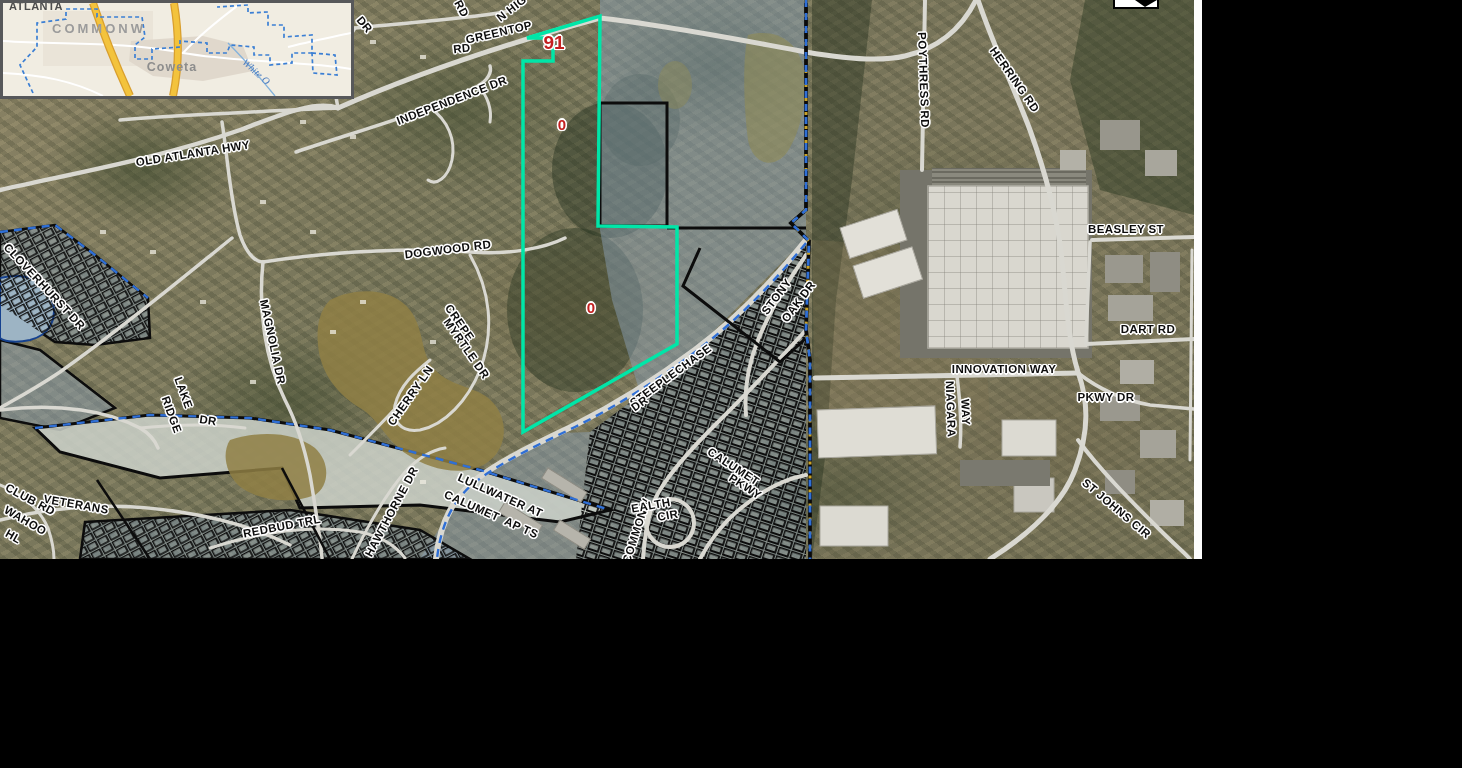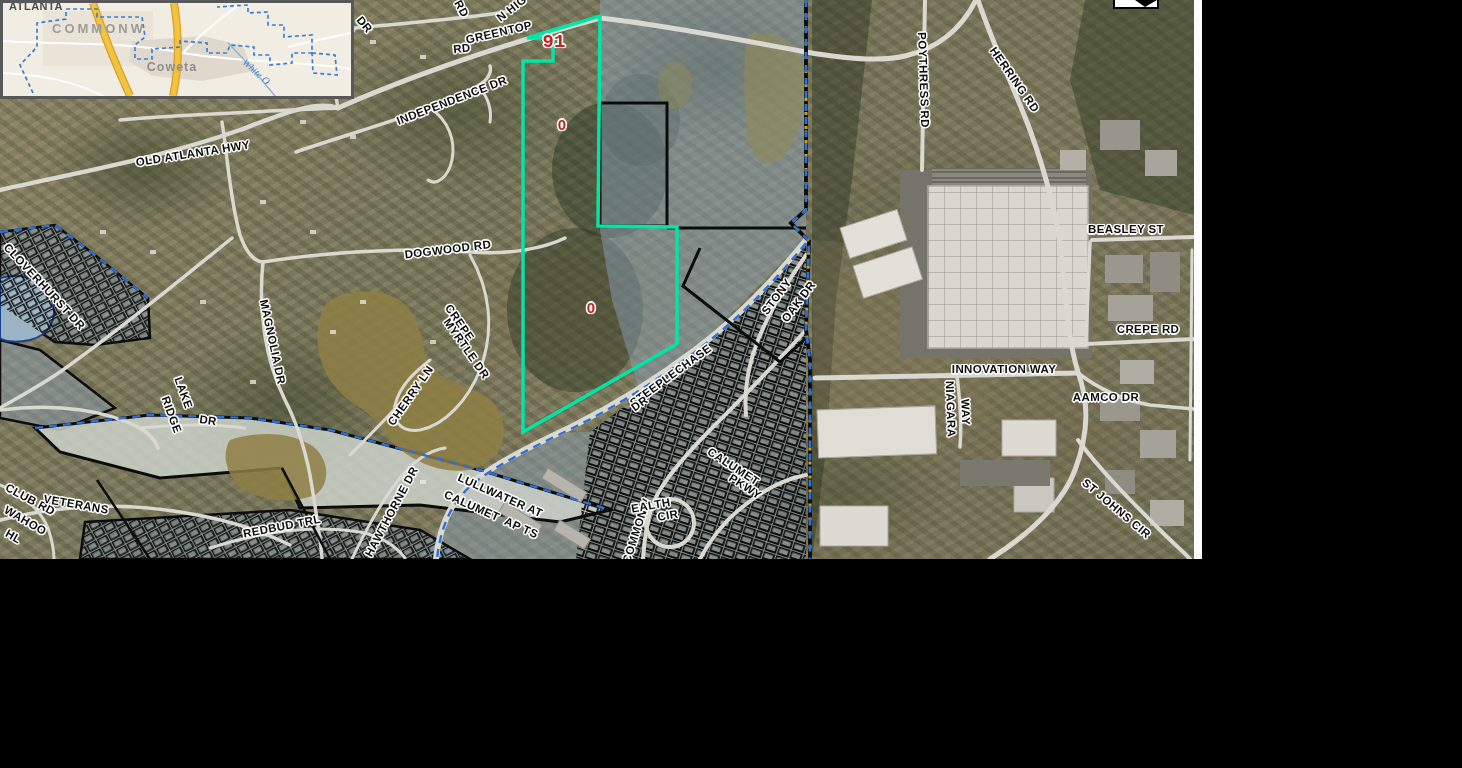--- a/index.html
+++ b/index.html
@@ -27,21 +27,21 @@
   
   .lbl{position:absolute;white-space:pre;line-height:1;}
   .road{font-weight:bold;font-size:11.5px;color:#0d0d0d;letter-spacing:.4px;
         text-shadow:-1.5px 0 #fff,1.5px 0 #fff,0 -1.5px #fff,0 1.5px #fff,
                     -1px -1px #fff,1px 1px #fff,-1px 1px #fff,1px -1px #fff,0 0 3px #fff;}
   .red{font-weight:bold;font-size:15px;color:#c32020;
        text-shadow:-1.5px 0 #fff,1.5px 0 #fff,0 -1.5px #fff,0 1.5px #fff,
                    -1px -1px #fff,1px 1px #fff,-1px 1px #fff,1px -1px #fff,0 0 3px #fff;}
   .red-lg{font-weight:bold;font-size:19px;color:#c32020;
        text-shadow:-1.5px 0 #fff,1.5px 0 #fff,0 -1.5px #fff,0 1.5px #fff,
-                   -1px -1px #fff,1px 1px #fff,-1px 1px #fff,1px -1px #fff,0 0 3px #fff;font-family:Liberation Mono, monospace;}
+                   -1px -1px #fff,1px 1px #fff,-1px 1px #fff,1px -1px #fff,0 0 3px #fff;}
   .city-major{font-weight:bold;font-size:13px;color:#9b9b9b;letter-spacing:3px;}
   .city-minor{font-weight:bold;font-size:12.5px;color:#8d8d8d;letter-spacing:1px;}
   .creek{font-style:italic;font-size:10px;color:#4a7cc0;font-family:"Liberation Serif",serif;}
   .cut-label{font-weight:bold;font-size:11px;color:#4c4c4c;letter-spacing:.5px;}
 
   
   .inset{position:absolute;left:0;top:0;width:354px;height:99px;box-sizing:border-box;
          border:3px solid #57585a;background:#f1ede2;overflow:hidden;}
   .inset svg{position:absolute;left:0;top:0;}
 
@@ -269,23 +269,23 @@
       <span class="lbl road" style="left: 777px; top: 297px; transform: translate(-50%, -50%) rotate(-53deg);">STONY</span>
       <span class="lbl road" style="left: 799px; top: 302px; transform: translate(-50%, -50%) rotate(-53deg);">OAK DR</span>
       <span class="lbl road" style="left: 637px; top: 531px; transform: translate(-50%, -50%) rotate(-72deg);">COMMONW</span>
       <span class="lbl road" style="left: 651px; top: 506px; transform: translate(-50%, -50%) rotate(-10deg);">EALTH</span>
       <span class="lbl road" style="left: 668px; top: 516px; transform: translate(-50%, -50%) rotate(-10deg);">CIR</span>
       <span class="lbl road" style="left: 733px; top: 467px; transform: translate(-50%, -50%) rotate(33deg);">CALUMET</span>
       <span class="lbl road" style="left: 745px; top: 487px; transform: translate(-50%, -50%) rotate(33deg);">PKWY</span>
       <span class="lbl road" style="left: 923px; top: 80px; transform: translate(-50%, -50%) rotate(88deg);">POYTHRESS RD</span>
       <span class="lbl road" style="left: 1014px; top: 80px; transform: translate(-50%, -50%) rotate(55deg);">HERRING RD</span>
       <span class="lbl road" style="left: 1126px; top: 230px; transform: translate(-50%, -50%) rotate(0deg);">BEASLEY ST</span>
-      <span class="lbl road" style="left: 1148px; top: 330px; transform: translate(-50%, -50%) rotate(0deg);">CREPE RD</span>
+      <span class="lbl road" style="left: 1148px; top: 330px; transform: translate(-50%, -50%) rotate(0deg);">DART RD</span>
       <span class="lbl road" style="left: 1004px; top: 370px; transform: translate(-50%, -50%) rotate(0deg); text-align: center;">INNOVATION WAY</span>
-      <span class="lbl road" style="left: 1106px; top: 398px; transform: translate(-50%, -50%) rotate(0deg);">AAMCO DR</span>
+      <span class="lbl road" style="left: 1106px; top: 398px; transform: translate(-50%, -50%) rotate(0deg);">PKWY DR</span>
       <span class="lbl road" style="left: 950px; top: 409px; transform: translate(-50%, -50%) rotate(88deg);">NIAGARA</span>
       <span class="lbl road" style="left: 965px; top: 412px; transform: translate(-50%, -50%) rotate(88deg);">WAY</span>
       <span class="lbl road" style="left: 1116px; top: 509px; transform: translate(-50%, -50%) rotate(40deg);">ST JOHNS CIR</span>
     </div>
   <div id="parcel-labels" class="layer">
       <span class="lbl red-lg" style="left: 554px; top: 42px; transform: translate(-50%, -50%) rotate(0deg);">91</span>
       <span class="lbl red" style="left: 562px; top: 124px; transform: translate(-50%, -50%) rotate(0deg);">0</span>
       <span class="lbl red" style="left: 591px; top: 307px; transform: translate(-50%, -50%) rotate(0deg);">0</span>
     </div>
 

